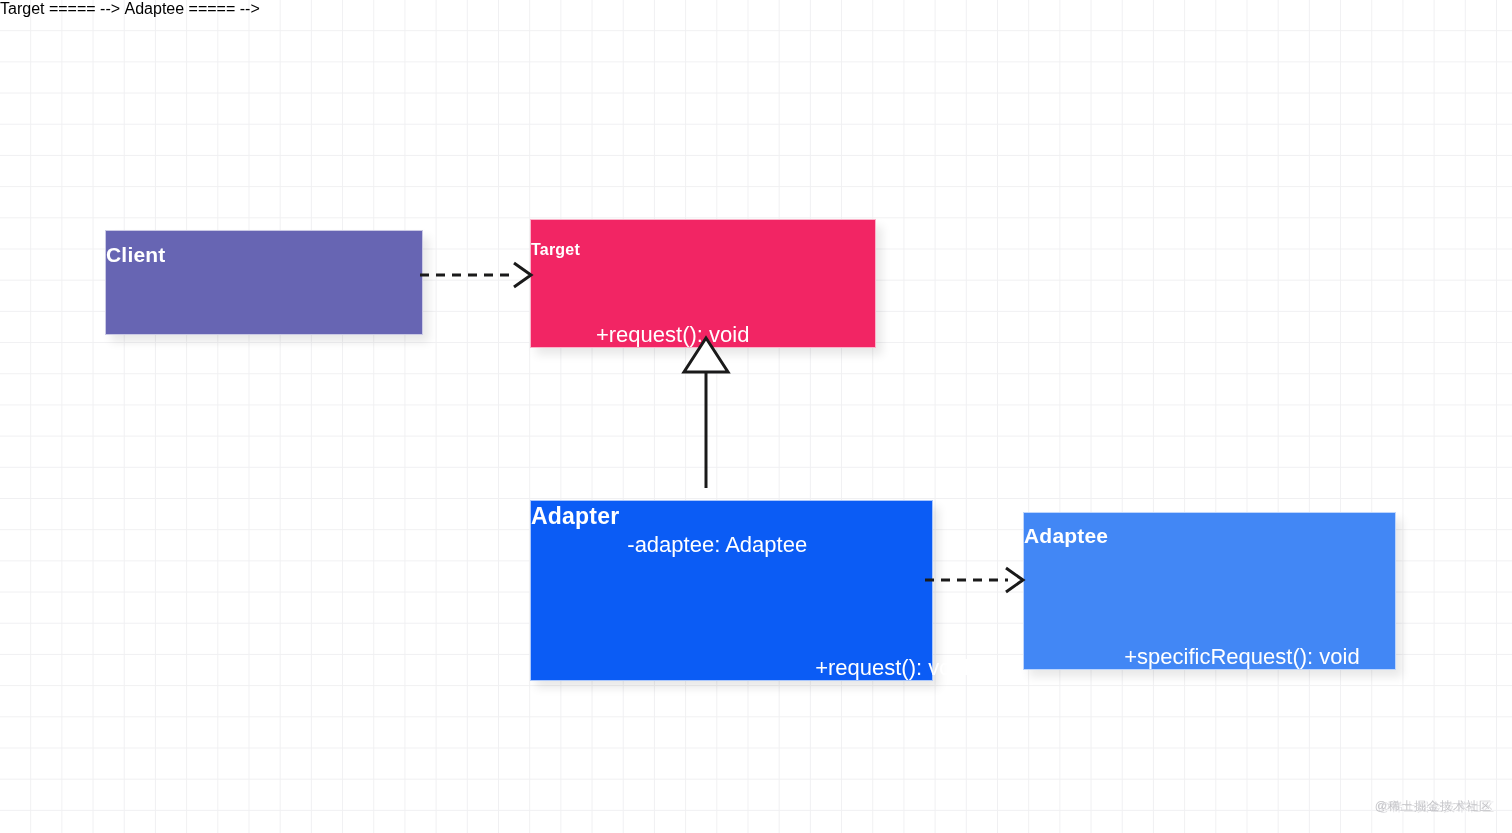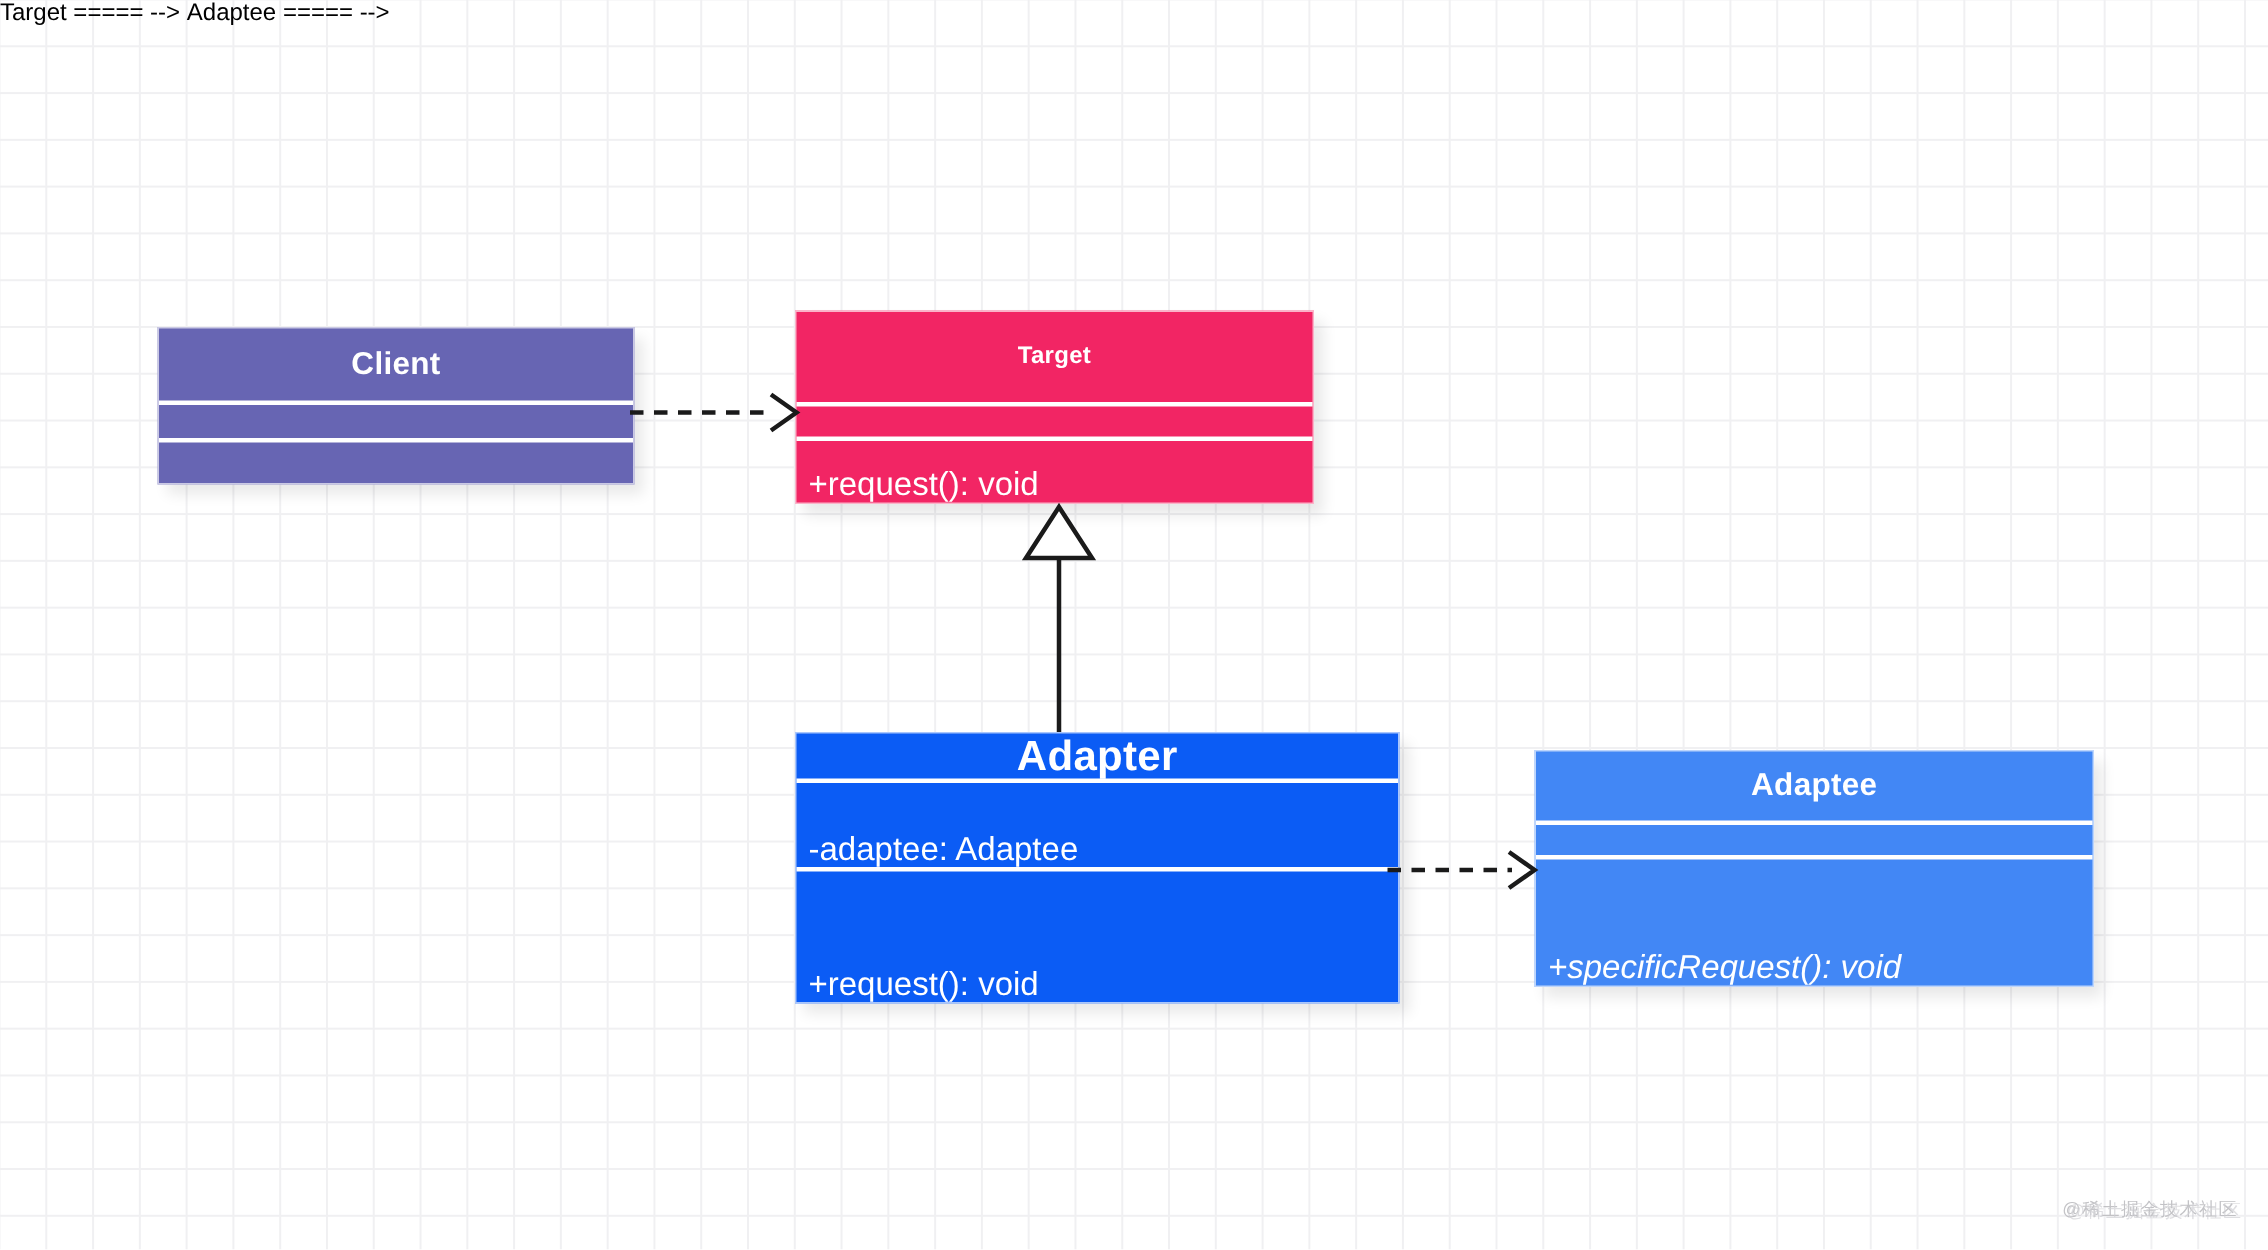--- a/index.html
+++ b/index.html
@@ -22,21 +22,22 @@
   }
 
   
   .uml-class {
     position: absolute;
     box-sizing: border-box;
     border: 1px solid rgba(255,255,255,0.65);
     box-shadow: 6px 7px 9px rgba(0,0,0,0.09);
     color: #ffffff;
     display: flex;
-    flex-direction: column;
+    flex-direction: row;
+    margin-top: 12px;
   }
   .uml-title {
     text-align: center;
     font-weight: bold;
     letter-spacing: 0.2px;
     display: flex;
     align-items: center;
     justify-content: center;
     box-sizing: border-box;
   }
@@ -72,31 +73,31 @@
     background: #f22564;
   }
   #box-target .uml-title { height: 60px; font-size: 16px; }
   #box-target .c-attrs  { height: 20px; }
   #box-target .c-ops    { flex: 1 1 auto; font-size: 22px; padding-top: 10px; }
 
   #box-adapter {
     left: 530px; top: 488px; width: 403px; height: 181px;
     background: #0b5cf5;
   }
-  #box-adapter .uml-title { height: 30px; font-size: 28px; }
+  #box-adapter .uml-title { height: 30px; font-size: 23px; }
   #box-adapter .c-attrs  { height: 56px; font-size: 22px; padding-top: 9px; }
   #box-adapter .c-ops    { flex: 1 1 auto; font-size: 22px; padding-top: 9px; }
 
   #box-adaptee {
     left: 1023px; top: 500px; width: 373px; height: 158px;
     background: #4287f5;
   }
   #box-adaptee .uml-title { height: 46px; font-size: 21px; }
   #box-adaptee .c-attrs  { height: 20px; }
-  #box-adaptee .c-ops    { flex: 1 1 auto; font-size: 22px; padding-top: 10px; font-style: italic; }
+  #box-adaptee .c-ops    { flex: 1 1 auto; font-size: 22px; padding-top: 10px; }
 
   
   .connector {
     position: absolute;
     overflow: visible;
   }
   #conn-client-target { left: 420px; top: 250px; }
   #conn-adapter-adaptee { left: 925px; top: 555px; }
   #conn-adapter-target { left: 660px; top: 330px; }
 

